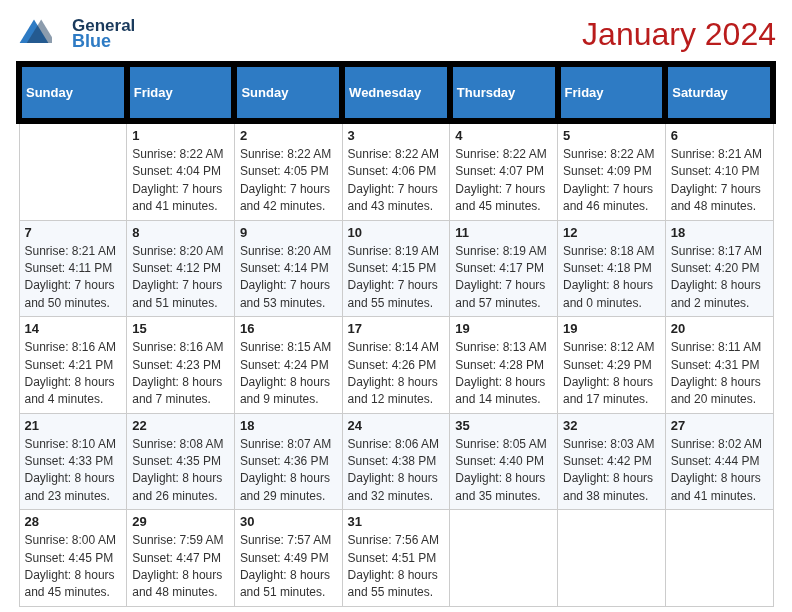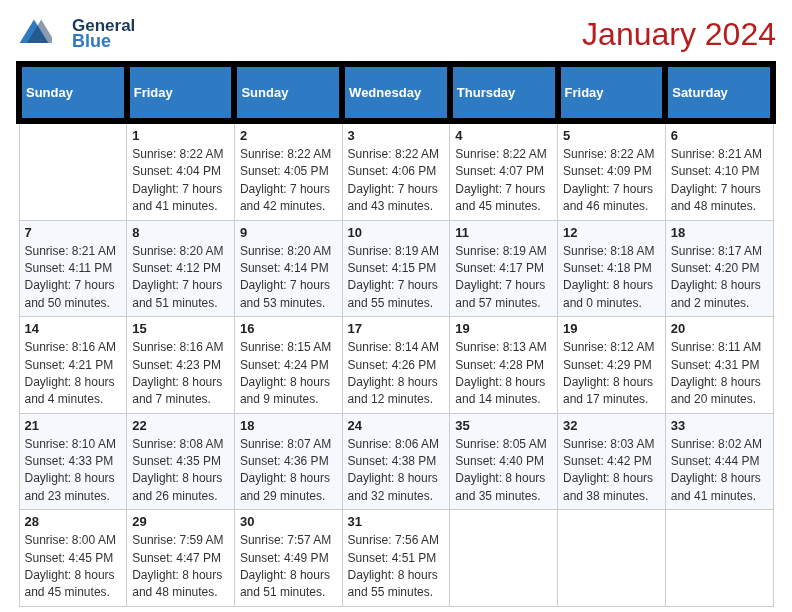--- a/index.html
+++ b/index.html
@@ -220,21 +220,21 @@
         </td>
         <td>
           <span class="day-number">35</span>
           <div class="day-info">Sunrise: 8:05 AM<br>Sunset: 4:40 PM<br>Daylight: 8 hours and 35 minutes.</div>
         </td>
         <td>
           <span class="day-number">32</span>
           <div class="day-info">Sunrise: 8:03 AM<br>Sunset: 4:42 PM<br>Daylight: 8 hours and 38 minutes.</div>
         </td>
         <td>
-          <span class="day-number">33</span>
+          <span class="day-number">27</span>
           <div class="day-info">Sunrise: 8:02 AM<br>Sunset: 4:44 PM<br>Daylight: 8 hours and 41 minutes.</div>
         </td>
       </tr>
       <tr>
         <td>
           <span class="day-number">28</span>
           <div class="day-info">Sunrise: 8:00 AM<br>Sunset: 4:45 PM<br>Daylight: 8 hours and 45 minutes.</div>
         </td>
         <td>
           <span class="day-number">29</span>

